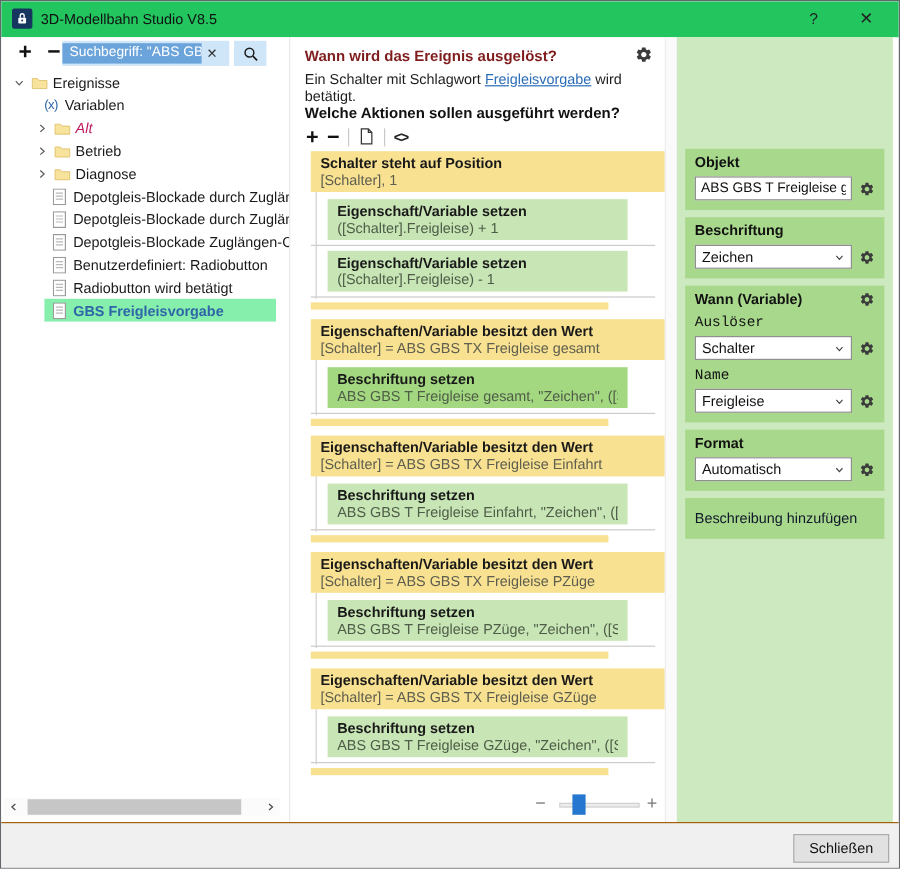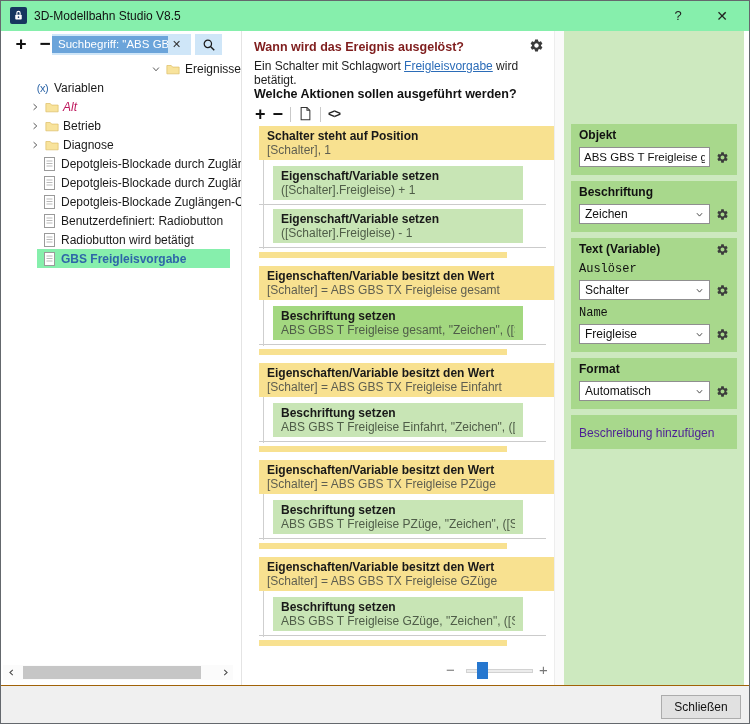--- a/index.html
+++ b/index.html
@@ -2,21 +2,21 @@
 <html><head>
 <meta charset="utf-8">
 <style>
   * { margin:0; padding:0; box-sizing:border-box; }
   html,body { background:#cfcfcf; }
   body { font-family:"Liberation Sans","DejaVu Sans",sans-serif; }
   .win { position:relative; width:750px; height:724px; background:#fff;
          border:1px solid #64686d; overflow:hidden; }
 
   
-  .titlebar { position:absolute; left:0; top:0; width:100%; height:30px; background:#86efac; }
+  .titlebar { position:absolute; left:0; top:0; width:100%; height:30px; background:#22c55e; }
   .appicon { position:absolute; left:9px; top:6px; width:17px; height:17px; background:#16365f; border-radius:2px; display:flex; align-items:center; justify-content:center; }
   .apptitle { position:absolute; left:33px; top:8px; font-size:12px; color:#111; }
   .tbtn { position:absolute; top:0; width:38px; height:29px; display:flex; align-items:center; justify-content:center; font-size:13px; color:#222; cursor:default; }
   .helpbtn { right:52px; }
   .closebtn { right:8px; font-size:14px; }
 
   
   .leftpanel { position:absolute; left:0; top:30px; width:241px; height:654px; background:#fff; border-right:1px solid #e4e4e4; overflow:hidden; }
   .ltoolbar { position:absolute; left:0; top:2px; width:100%; height:24px; }
   .pmbtn { position:absolute; top:0; width:24px; height:22px; display:flex; align-items:center; justify-content:center; font-size:19px; font-weight:600; color:#111; }
@@ -24,21 +24,21 @@
   .searchsel { background:#6ba4da; color:#fff; font-size:11.5px; padding:2px 4px 3px 6px; white-space:nowrap; overflow:hidden; max-width:116px; }
   .searchclear { color:#333; font-size:11px; margin-left:4px; }
   .searchbtn { position:absolute; left:194px; top:1px; width:27px; height:21px; background:#cfe6f8; display:flex; align-items:center; justify-content:center; }
 
   .tree { position:absolute; left:0; top:28px; width:100%; }
   .trow { display:flex; align-items:center; height:19px; font-size:12px; color:#1a1a1a; white-space:nowrap; overflow:hidden; }
   .sl { width:17px; min-width:17px; display:flex; align-items:center; justify-content:center; }
   .tlabel { margin-left:3px; }
   .ital { color:#be185d; font-style:italic; }
   .xicon { color:#2e66a8; font-size:11px; letter-spacing:-0.5px; }
-  .r-root { padding-left:6px;justify-content:flex-end; }
+  .r-root { padding-left:6px; }
   .r-var { padding-left:33px; }
   .r-fold { padding-left:25px; }
   .r-doc { padding-left:40px; }
   .r-sel { margin-left:36px; margin-right:11px; padding-left:4px; background:#86efac; }
   .r-sel .tlabel { color:#2e66a8; font-weight:600; }
 
   .hscroll { position:absolute; left:2px; bottom:5px; width:230px; height:15px; background:#fbfbfb; display:flex; align-items:center; }
   .harrow { width:16px; height:15px; display:flex; align-items:center; justify-content:center; }
   .htrack { flex:1; height:15px; position:relative; }
   .hthumb { position:absolute; left:4px; top:1px; height:13px; width:178px; background:#c6c6c6; }
@@ -79,21 +79,21 @@
   .greenpanel { position:absolute; left:563px; top:30px; width:180px; height:654px; background:#cde9bf; padding:93px 7px 0 7px; }
   .sect { background:#a8d88c; padding:4px 8px 8px 8px; margin-bottom:6px; }
   .slabel { font-size:12px; font-weight:bold; color:#111; margin-bottom:5px; }
   .slabel2 { font-size:12px; color:#111; margin:6px 0 4px 0;font-family:Liberation Mono, monospace; }
   .shead { display:flex; justify-content:space-between; align-items:center; }
   .shead .slabel { margin-bottom:0; }
   .crow { display:flex; align-items:center; gap:6px; }
   .tinput { flex:1; height:20px; border:1px solid #8f8f8f; background:#fff; font-family:inherit; font-size:11.5px; color:#111; padding:0 4px; min-width:0; }
   .selbox { flex:1; height:20px; border:1px solid #8f8f8f; background:#fff; display:flex; align-items:center; justify-content:space-between; padding:0 5px; font-size:12px; color:#111; overflow:hidden; }
   .descsect { background:#a8d88c; padding:8px; }
-  .desclink { font-size:12px; color:#4c1d95; }
+  .desclink { font-size:12px; color:#0f172a; }
 
   
   .footer { position:absolute; left:0; top:684px; width:100%; height:40px; background:#f0f0f0; border-top:1px solid #a16207; }
   .closebutton { position:absolute; right:8px; top:9px; width:80px; height:24px; background:#e1e1e1; border:1px solid #acacac; font-family:inherit; font-size:12px; color:#111; }
 
   svg { display:block; }
 </style>
 </head>
 <body>
 
@@ -402,21 +402,21 @@
         <span>
             <svg width="13" height="13" viewBox="0 0 24 24" fill="#3b3b3b">
               <path d="M19.14 12.94c.04-.3.06-.61.06-.94 0-.32-.02-.64-.07-.94l2.03-1.58c.18-.14.23-.41.12-.61l-1.92-3.32c-.12-.22-.37-.29-.59-.22l-2.39.96c-.5-.38-1.03-.7-1.62-.94l-.36-2.54c-.04-.24-.24-.41-.48-.41h-3.84c-.24 0-.43.17-.47.41l-.36 2.54c-.59.24-1.13.57-1.62.94l-2.39-.96c-.22-.08-.47 0-.59.22L2.74 8.87c-.12.21-.08.47.12.61l2.03 1.58c-.05.3-.09.63-.09.94s.02.64.07.94l-2.03 1.58c-.18.14-.23.41-.12.61l1.92 3.32c.12.22.37.29.59.22l2.39-.96c.5.38 1.03.7 1.62.94l.36 2.54c.05.24.24.41.48.41h3.84c.24 0 .44-.17.47-.41l.36-2.54c.59-.24 1.13-.56 1.62-.94l2.39.96c.22.08.47 0 .59-.22l1.92-3.32c.12-.22.07-.47-.12-.61l-2.01-1.58zM12 15.6c-1.98 0-3.6-1.62-3.6-3.6s1.62-3.6 3.6-3.6 3.6 1.62 3.6 3.6-1.62 3.6-3.6 3.6z"></path>
             </svg>
           </span>
       </div>
     </div>
 
     <div class="sect">
       <div class="shead">
-        <div class="slabel">Text (Variable)</div>
+        <div class="slabel">Wann (Variable)</div>
         <span>
             <svg width="13" height="13" viewBox="0 0 24 24" fill="#3b3b3b">
               <path d="M19.14 12.94c.04-.3.06-.61.06-.94 0-.32-.02-.64-.07-.94l2.03-1.58c.18-.14.23-.41.12-.61l-1.92-3.32c-.12-.22-.37-.29-.59-.22l-2.39.96c-.5-.38-1.03-.7-1.62-.94l-.36-2.54c-.04-.24-.24-.41-.48-.41h-3.84c-.24 0-.43.17-.47.41l-.36 2.54c-.59.24-1.13.57-1.62.94l-2.39-.96c-.22-.08-.47 0-.59.22L2.74 8.87c-.12.21-.08.47.12.61l2.03 1.58c-.05.3-.09.63-.09.94s.02.64.07.94l-2.03 1.58c-.18.14-.23.41-.12.61l1.92 3.32c.12.22.37.29.59.22l2.39-.96c.5.38 1.03.7 1.62.94l.36 2.54c.05.24.24.41.48.41h3.84c.24 0 .44-.17.47-.41l.36-2.54c.59-.24 1.13-.56 1.62-.94l2.39.96c.22.08.47 0 .59-.22l1.92-3.32c.12-.22.07-.47-.12-.61l-2.01-1.58zM12 15.6c-1.98 0-3.6-1.62-3.6-3.6s1.62-3.6 3.6-3.6 3.6 1.62 3.6 3.6-1.62 3.6-3.6 3.6z"></path>
             </svg>
           </span>
       </div>
       <div class="slabel2">Auslöser</div>
       <div class="crow">
         <div class="selbox">
           <span>Schalter</span>

